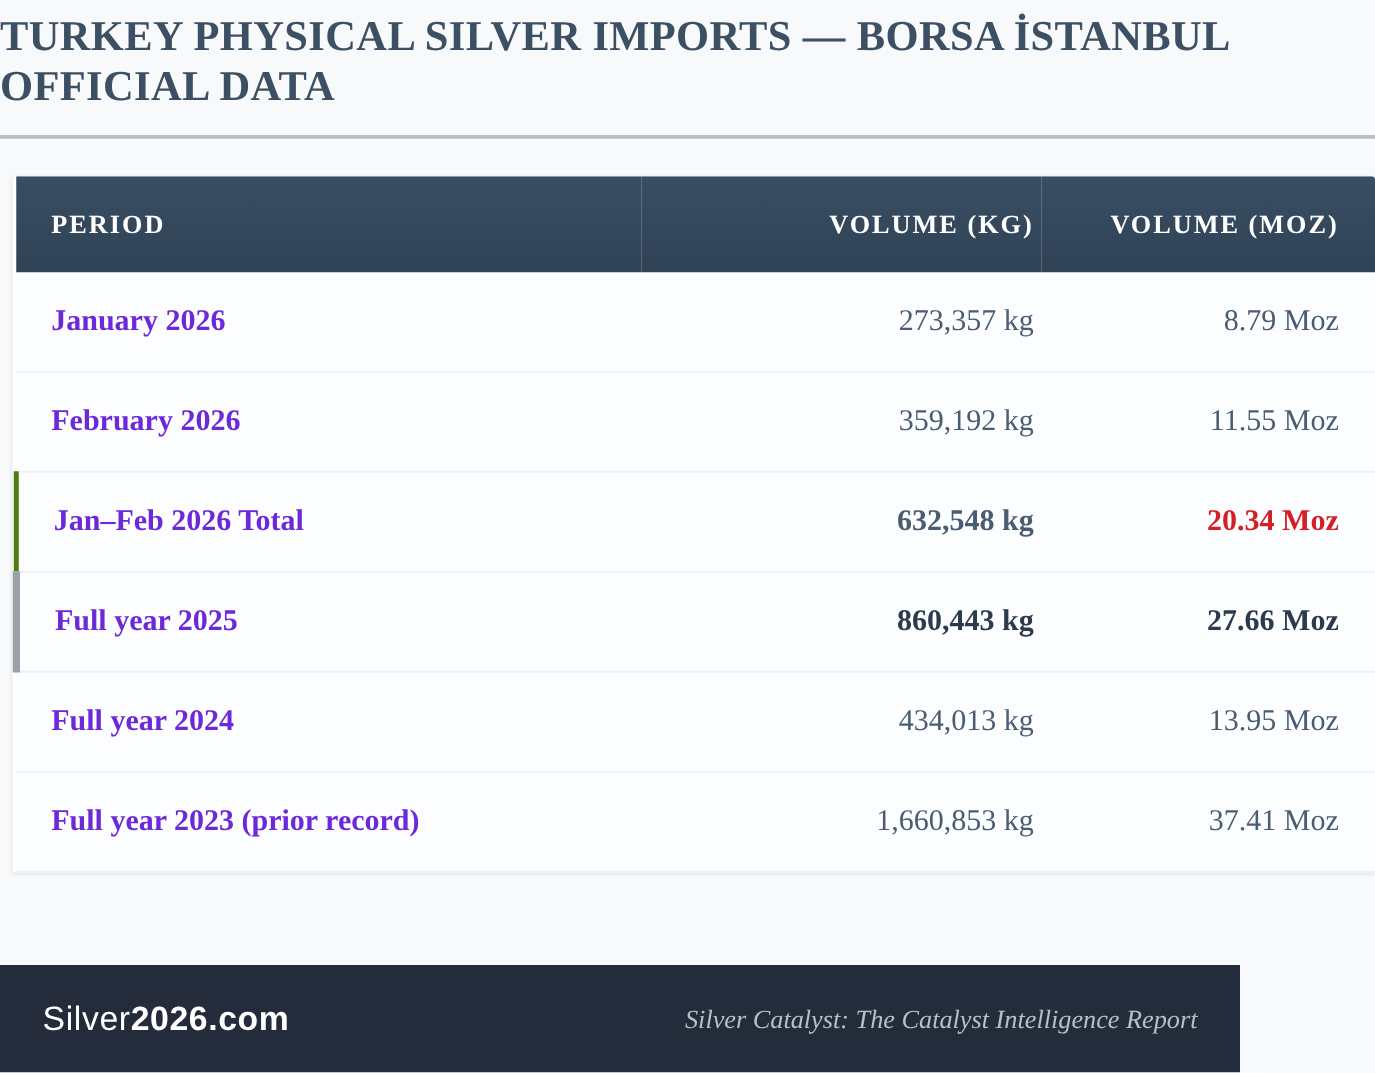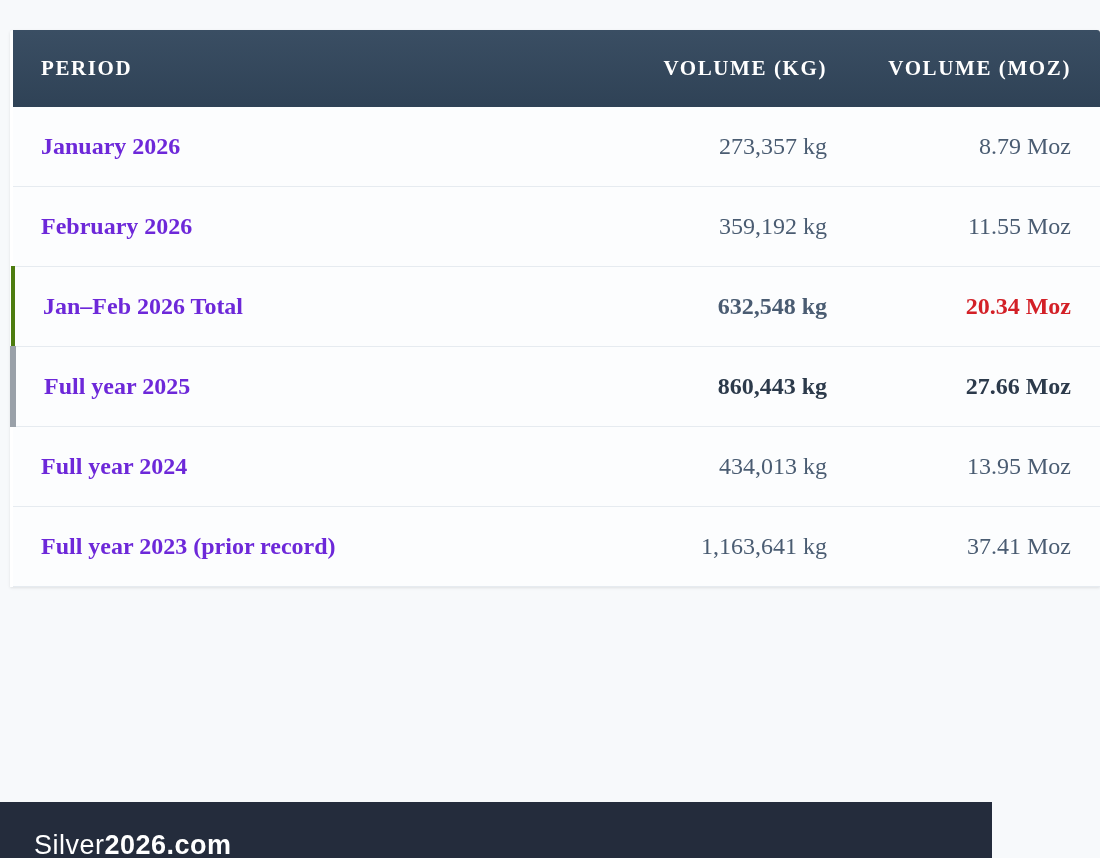--- a/index.html
+++ b/index.html
@@ -153,20 +153,24 @@
     font-style: italic;
     font-size: 21px;
     color: #b7bfca;
   }
 </style>
 </head>
 <body>
 
 <div class="page">
 
+  <div class="title-block">
+    <h1 class="title">TURKEY PHYSICAL SILVER IMPORTS — BORSA İSTANBUL OFFICIAL DATA</h1>
+    <div class="title-rule"></div>
+  </div>
 
   <div class="table-wrap">
     <table class="data">
       <colgroup>
         <col class="c-period">
         <col class="c-kg">
         <col class="c-moz">
       </colgroup>
       <thead>
         <tr>
@@ -196,26 +200,27 @@
           <td class="kg">860,443 kg</td>
           <td class="moz">27.66 Moz</td>
         </tr>
         <tr>
           <td class="period">Full year 2024</td>
           <td class="kg">434,013 kg</td>
           <td class="moz">13.95 Moz</td>
         </tr>
         <tr class="row-last">
           <td class="period">Full year 2023 (prior record)</td>
-          <td class="kg">1,163,641 kg</td>
+          <td class="kg">1,660,853 kg</td>
           <td class="moz">37.41 Moz</td>
         </tr>
       </tbody>
     </table>
   </div>
 
   <div class="footer">
     <div class="brand">
       <span class="brand-light">Silver</span><span class="brand-bold">2026.com</span>
     </div>
+    <div class="tagline">Silver Catalyst: The Catalyst Intelligence Report</div>
   </div>
 
 </div>
 
 </body></html>

